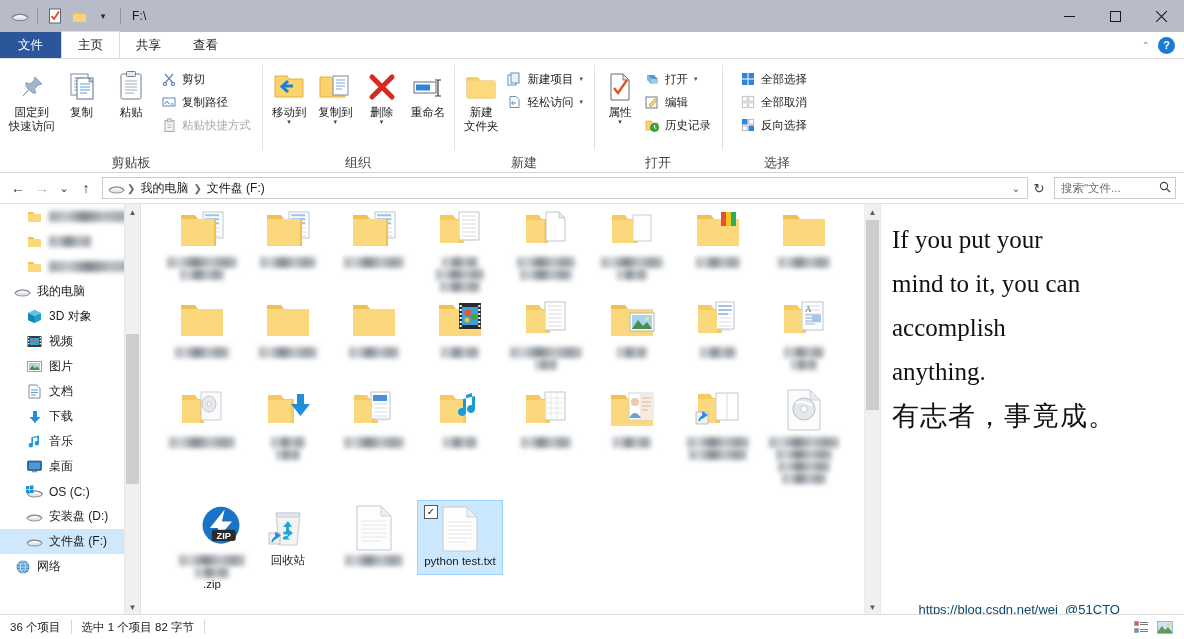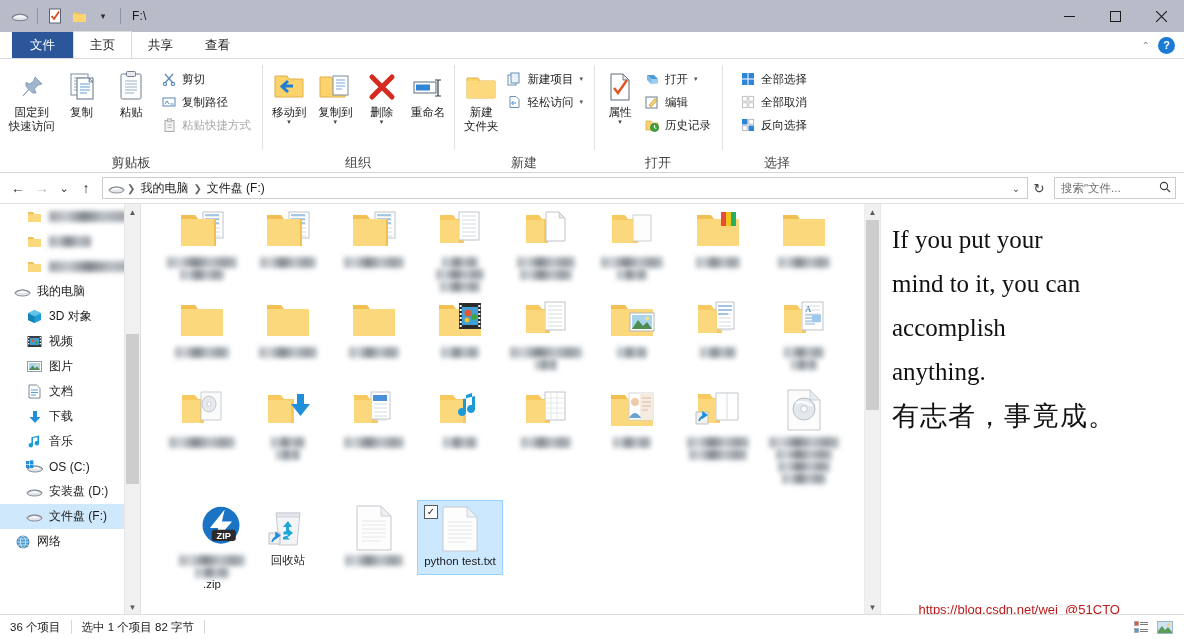--- a/index.html
+++ b/index.html
@@ -27,21 +27,21 @@
   }
   .wincontrols { position: absolute; right: 0; top: 0; height: 32px; display: flex; }
   .wc {
     width: 46px; height: 32px; display: flex; align-items: center; justify-content: center;
     font-size: 13px; color: #1b1b1b;
   }
 
   
   #tabstrip {
     height: 27px; background: #ffffff; display: flex; align-items: stretch;
-    position: relative; border-bottom: 1px solid #dcdcdc; padding-left: 12px;
+    position: relative; border-bottom: 1px solid #dcdcdc;
   }
   .tab {
     padding: 0 16px; display: flex; align-items: center;
     font-size: 12.5px; color: #1b1b1b; cursor: default;
   }
   .tab.file { background: #2b579a; color: #ffffff; padding: 0 18px; }
   .tab.active { background: #ffffff; border-left: 1px solid #dcdcdc;
                 border-right: 1px solid #dcdcdc; border-top: 1px solid #dcdcdc;
                 margin-top: -1px; }
   .tabstrip-right { margin-left: auto; display: flex; align-items: center; gap: 8px; padding-right: 9px; }
@@ -624,20 +624,30 @@
           </span>
           <span>下载</span>
         </div>
         <div class="navitem indent">
           <span class="navicon">
             <svg width="13" height="14" viewBox="0 0 13 14">
               <path d="M5 3 v7.2 a2.2 2.2 0 1 1 -1.6 -2.1 V2.2 L11 0.6 v7.6 a2.2 2.2 0 1 1 -1.6 -2.1 V2.2 Z" fill="#1b9ad6"></path>
             </svg>
           </span>
           <span>音乐</span>
+        </div>
+        <div class="navitem indent">
+          <span class="navicon">
+            <svg width="15" height="13" viewBox="0 0 15 13">
+              <rect x="0.5" y="1" width="14" height="9.5" rx="1" fill="#1f6fb2" stroke="#3b5a77" stroke-width=".8"></rect>
+              <rect x="2" y="2.5" width="11" height="6.5" fill="#4d9ad6"></rect>
+              <rect x="5" y="11" width="5" height="1.3" fill="#8a97a3"></rect>
+            </svg>
+          </span>
+          <span>桌面</span>
         </div>
         <div class="navitem indent">
           <span class="navicon">
             <svg width="17" height="14" viewBox="0 0 17 14">
               <ellipse cx="9" cy="9" rx="7.5" ry="3" fill="#e1e5ea" stroke="#6e7480" stroke-width=".8"></ellipse>
               <path d="M1.5 9 Q9 3 16.5 9" fill="#f7f8fa" stroke="#6e7480" stroke-width=".8"></path>
               <g fill="#1f8fd9">
                 <rect x="0" y="1" width="3.2" height="3.2"></rect>
                 <rect x="3.8" y="0.4" width="3.6" height="3.6"></rect>
                 <rect x="0" y="4.8" width="3.2" height="3.2"></rect>
@@ -1148,21 +1158,21 @@
 
   <div id="quotepane">
     <div class="qline">If you put your</div>
     <div class="qline">mind to it, you can</div>
     <div class="qline">accomplish</div>
     <div class="qline">anything.</div>
     <div class="qline cjk">有志者，事竟成。</div>
   </div>
 </div>
 
-<div style="position:absolute;right:64px;bottom:22px;font-size:13px;color:#b91c1c;white-space:nowrap;">https://blog.csdn.net/wei_@51CTO</div>
+<div style="position:absolute;right:64px;bottom:22px;font-size:13px;color:#0c4a6e;white-space:nowrap;">https://blog.csdn.net/wei_@51CTO</div>
 
 <div id="statusbar">
   <span>36 个项目</span>
   <span class="st-sep"></span>
   <span>选中 1 个项目  82 字节</span>
   <span class="st-sep"></span>
   <span class="view-btns">
     <span class="view-btn">
       <svg width="15" height="13" viewBox="0 0 15 13">
         <rect x="0.5" y="0.5" width="4" height="4" fill="#e8583c" stroke="#9b9b9b" stroke-width=".7"></rect>

